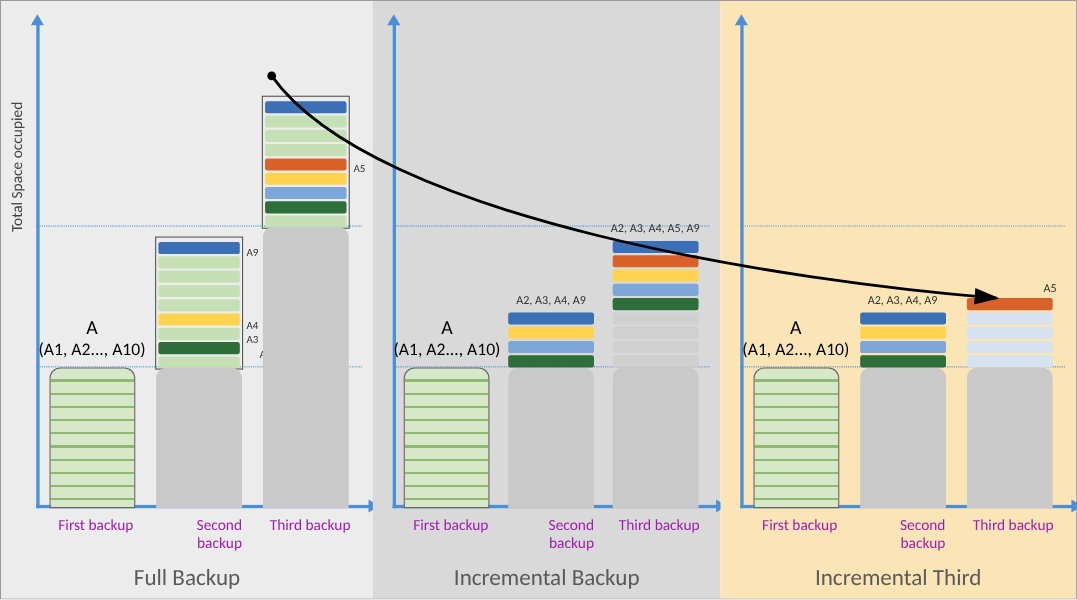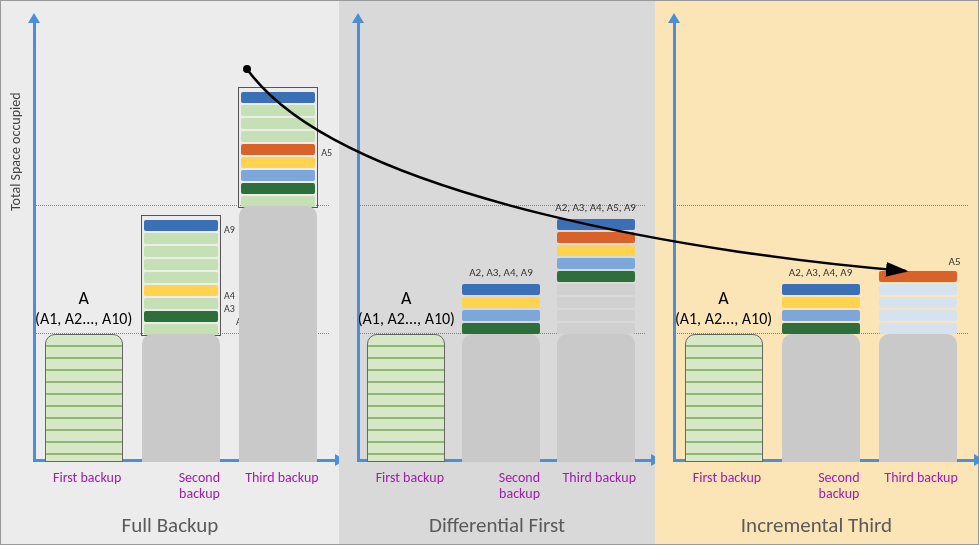--- a/index.html
+++ b/index.html
@@ -215,21 +215,21 @@
             <div class="slice c-dgreen"></div>
           </div>
         </div>
       </div>
     </div>
     <div class="x-labels">
       <div>First backup</div>
       <div>Second backup</div>
       <div>Third backup</div>
     </div>
-    <div class="panel-title">Differential First</div>
+    <div class="panel-title">Incremental Backup</div>
   </div>
 
   <div class="panel panel-3">
     <div class="chart-area">
       <div class="axis-y"></div>
       <div class="axis-x"></div>
       <div class="gridline" style="bottom:128px"></div>
       <div class="gridline" style="bottom:256px"></div>
 
       <div class="bars-row">

